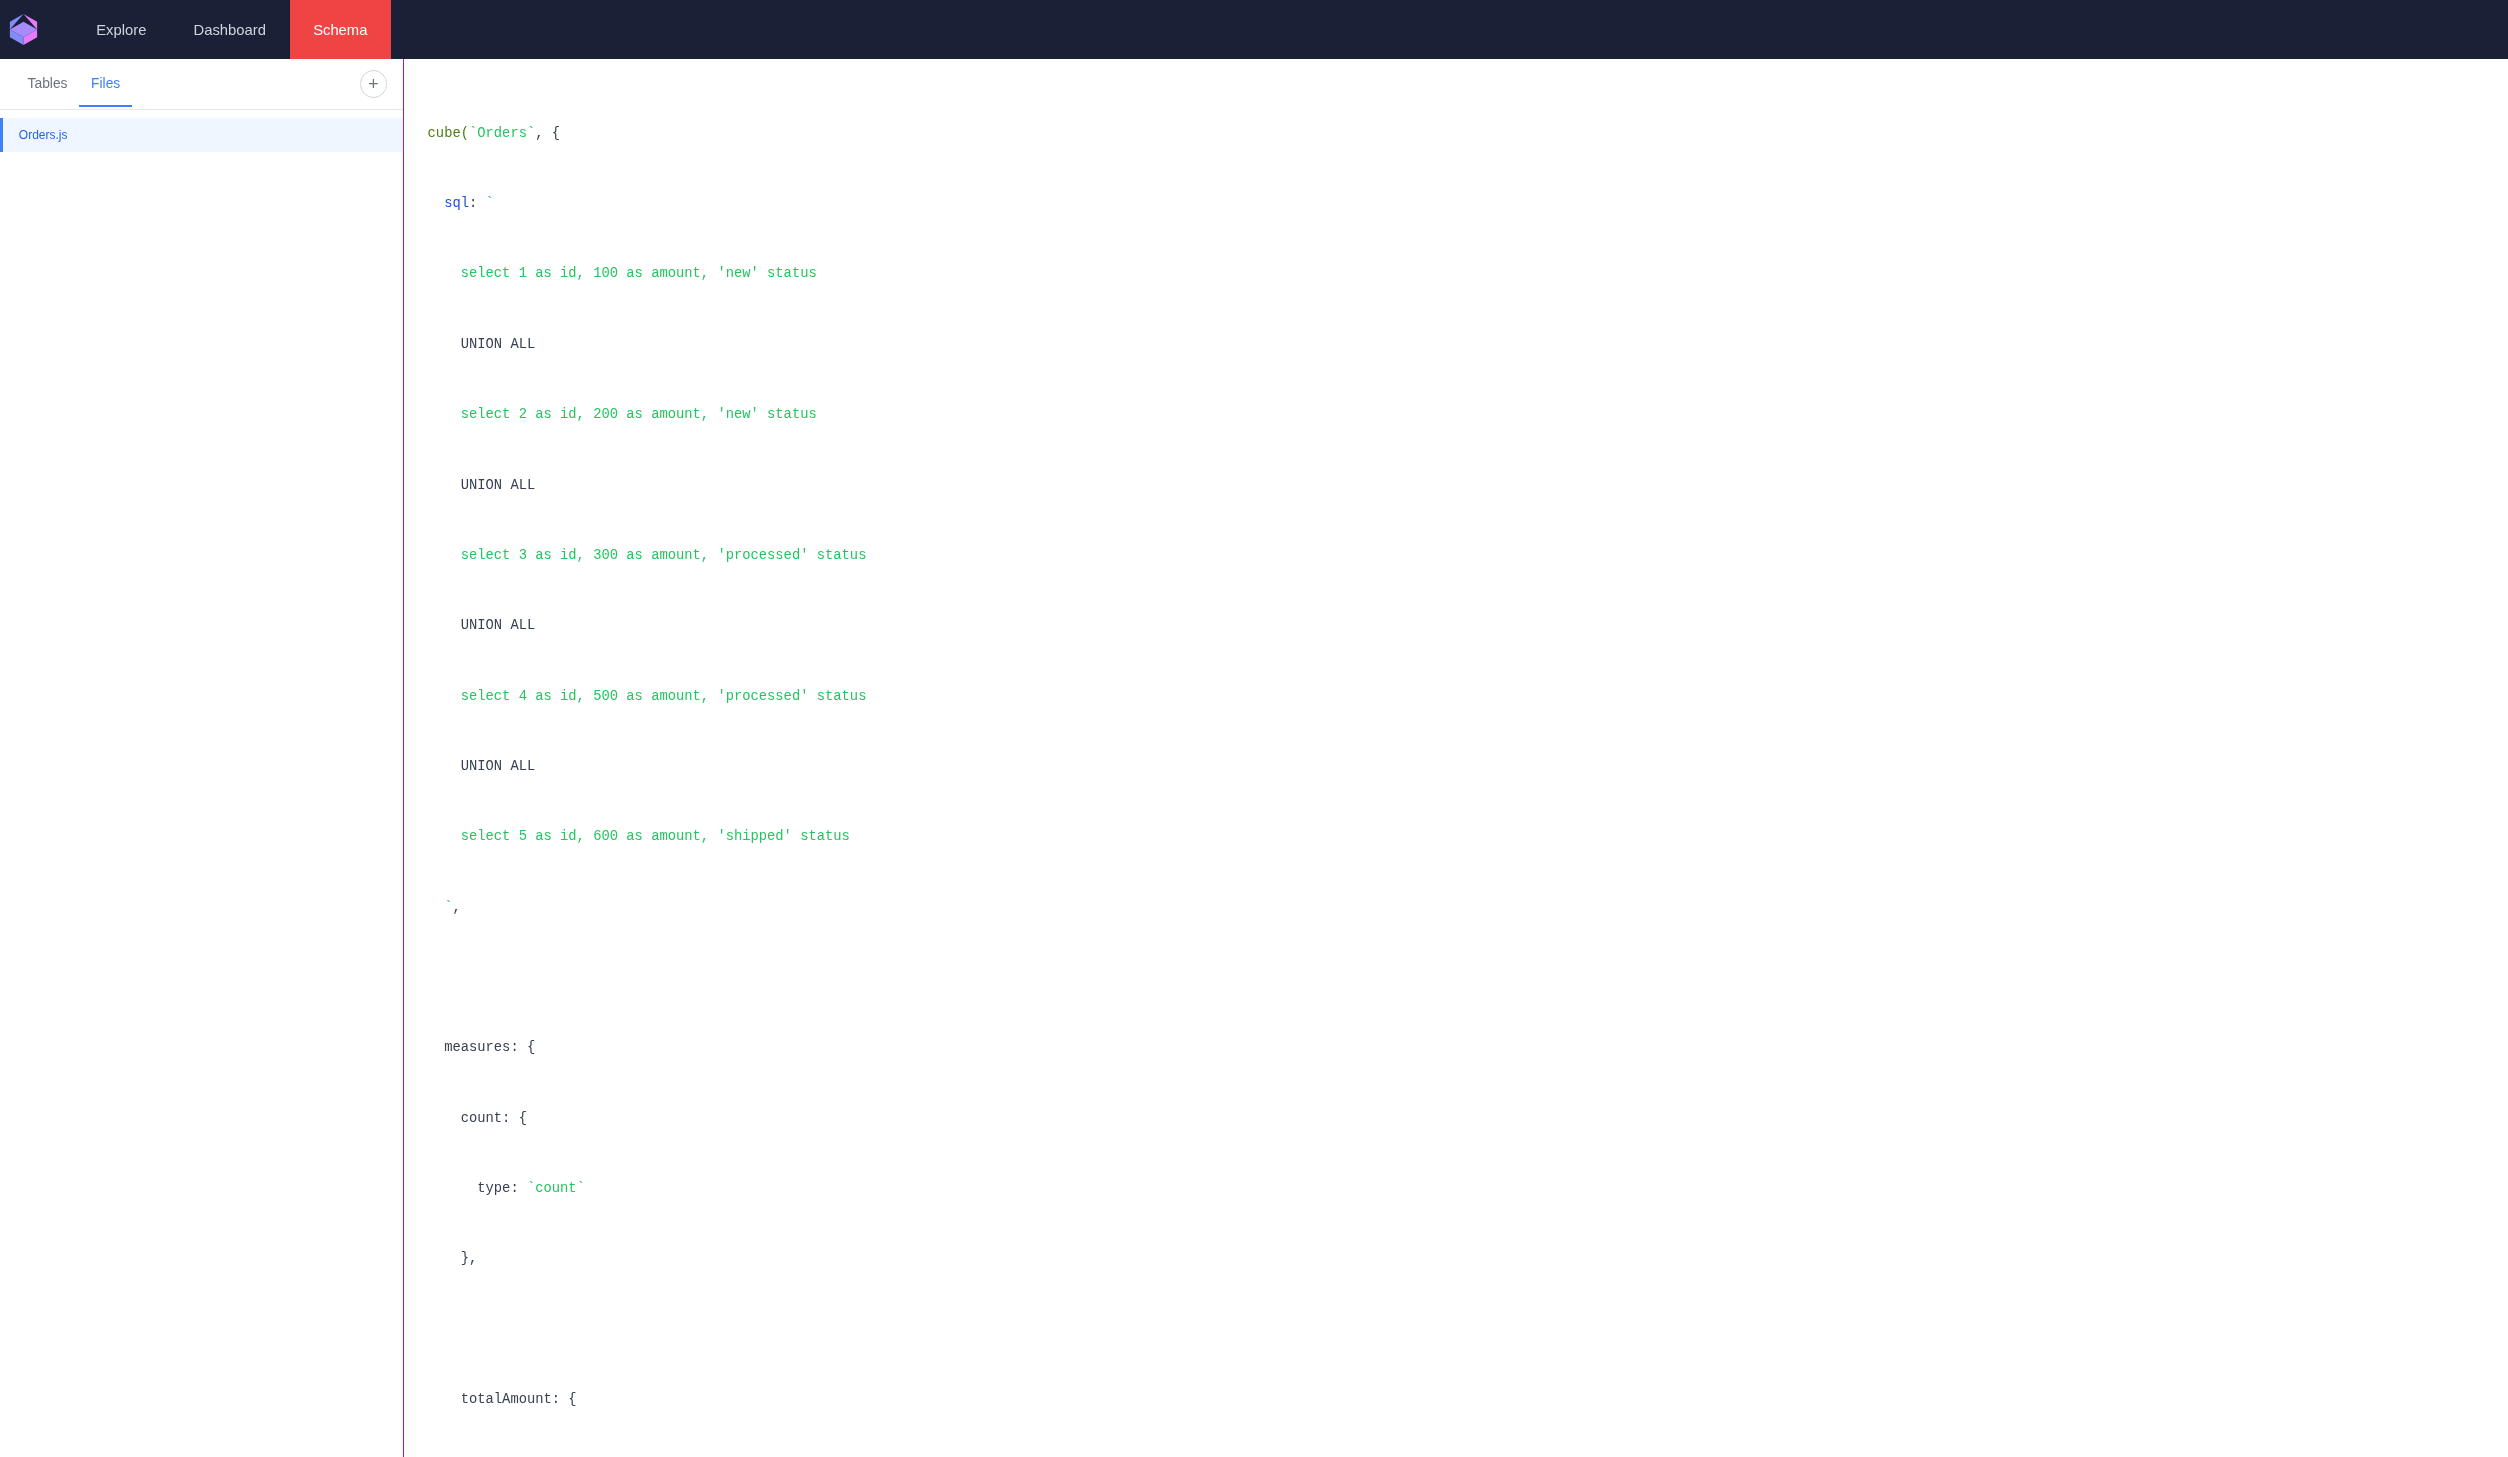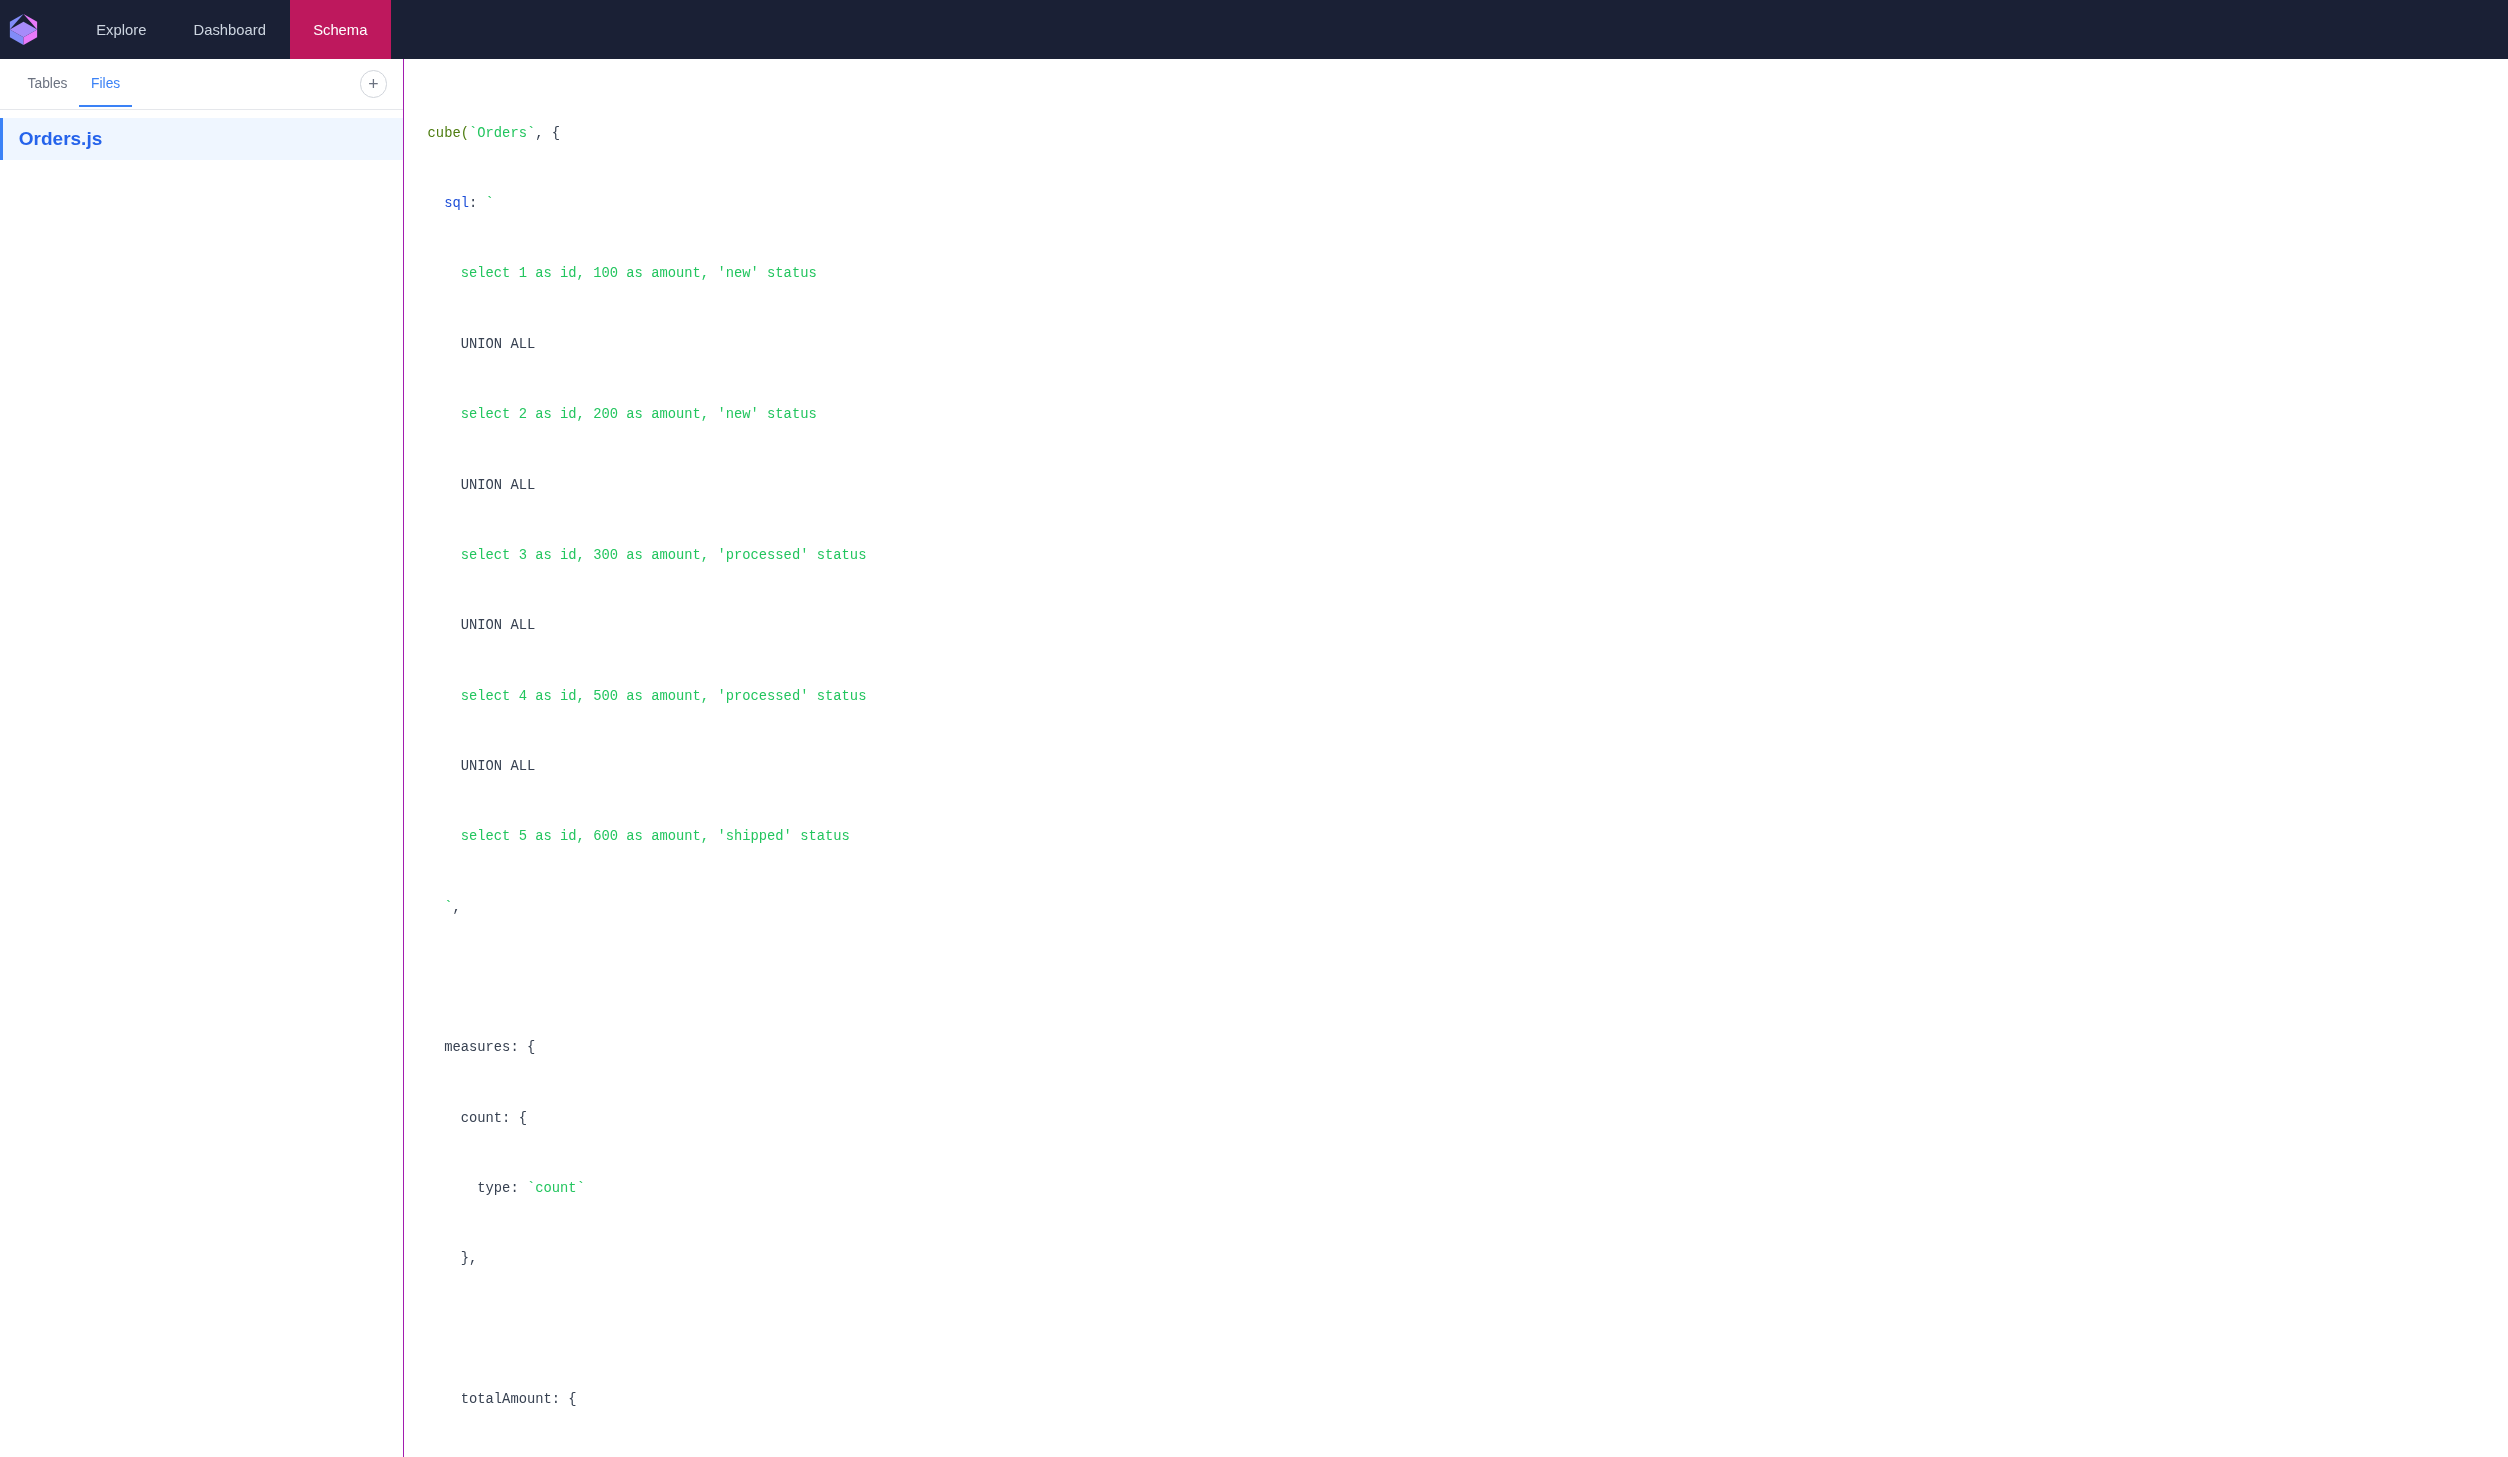--- a/index.html
+++ b/index.html
@@ -44,21 +44,21 @@
       padding: 0 23.6px;
       height: 59px;
       display: flex;
       align-items: center;
       cursor: pointer;
       font-size: 14.8px;
       text-decoration: none;
     }
 
     .nav-item.active {
-      background: #be185d;
+      background: #ef4444;
       color: #fff;
     }
 
     
     .main-layout {
       display: flex;
       flex: 1;
       overflow: hidden;
     }
 
@@ -108,25 +108,24 @@
       font-size: 17.7px;
       color: #6b7280;
     }
 
     .sidebar-files {
       padding: 7.9px 0;
     }
 
     .file-item {
       padding: 9.9px 15.8px;
-      font-size: 19px;
+      font-size: 12px;
       cursor: pointer;
       color: #374151;
       border-left: 3px solid transparent;
-      font-weight: bold;
     }
 
     .file-item.active {
       background: #eff6ff;
       color: #2563eb;
       border-left: 3px solid #3b82f6;
     }
 
     
     .editor-area {

